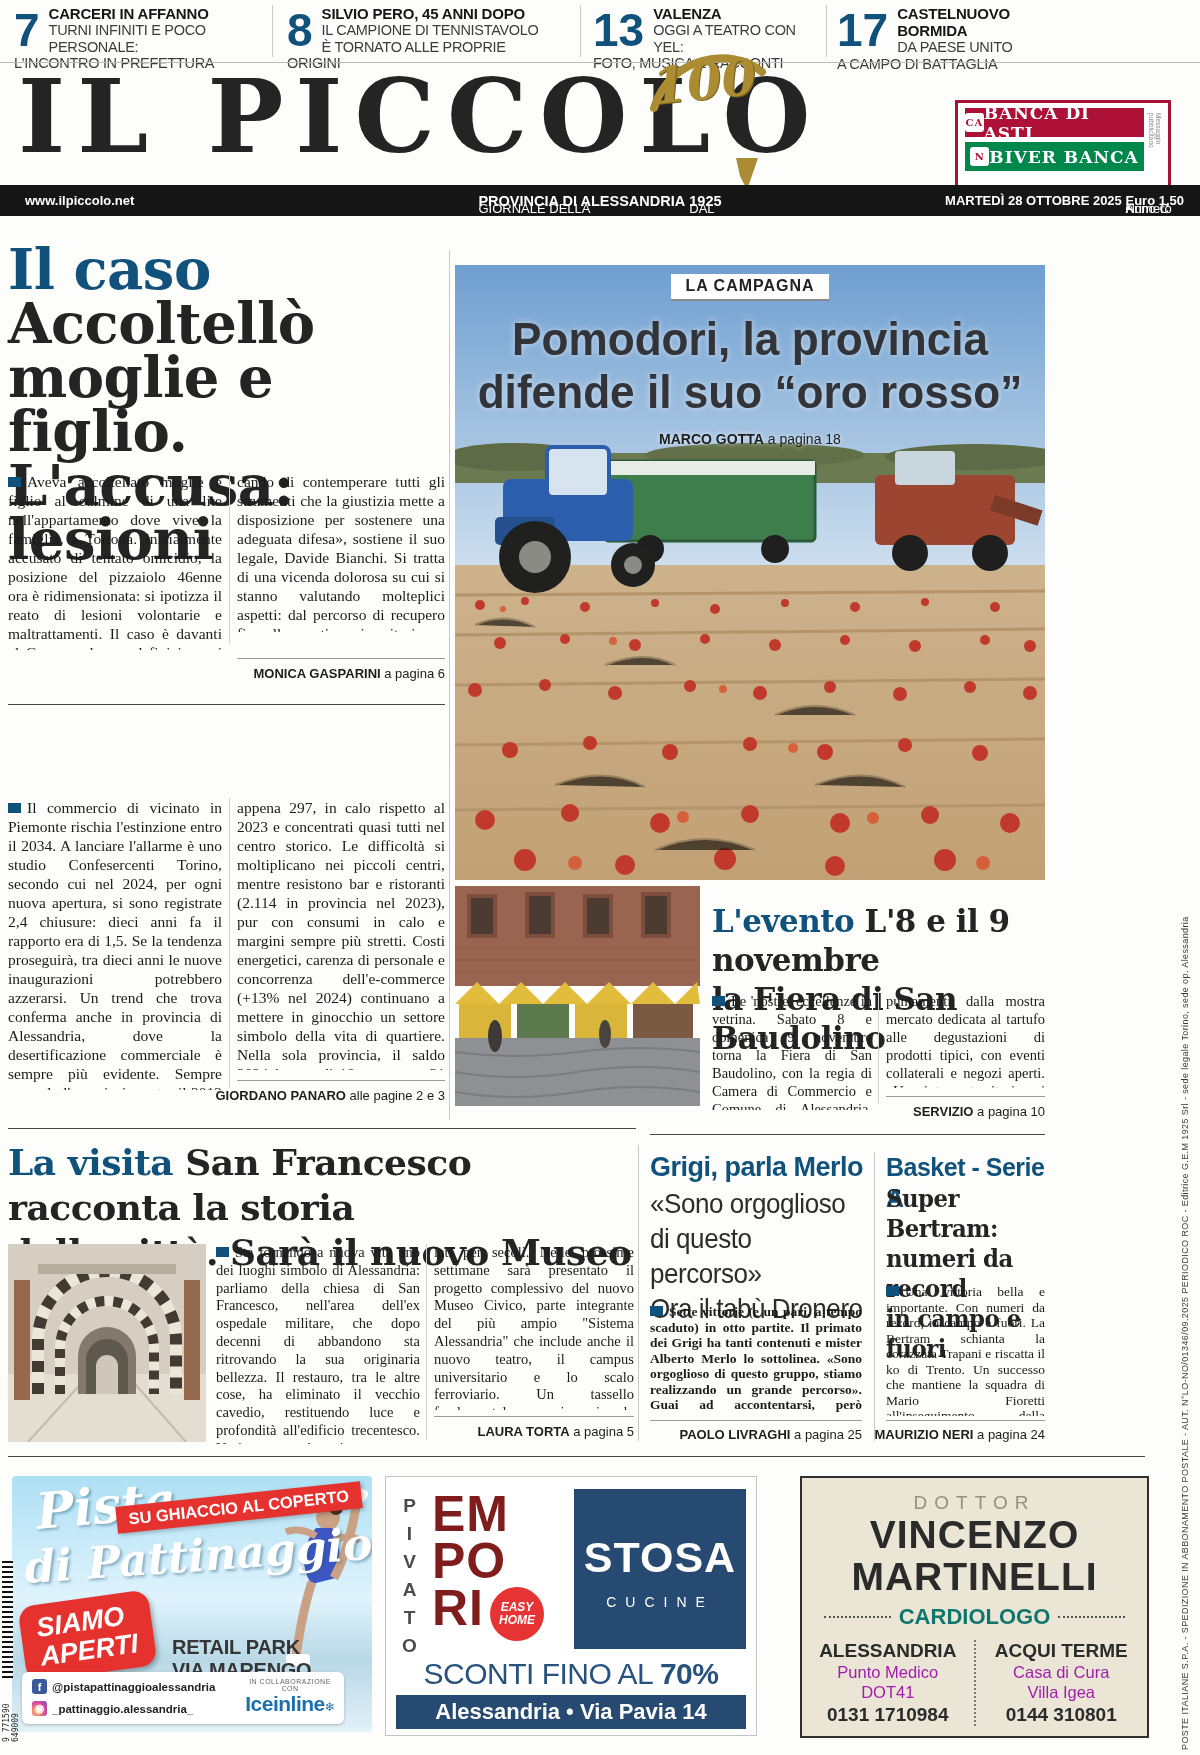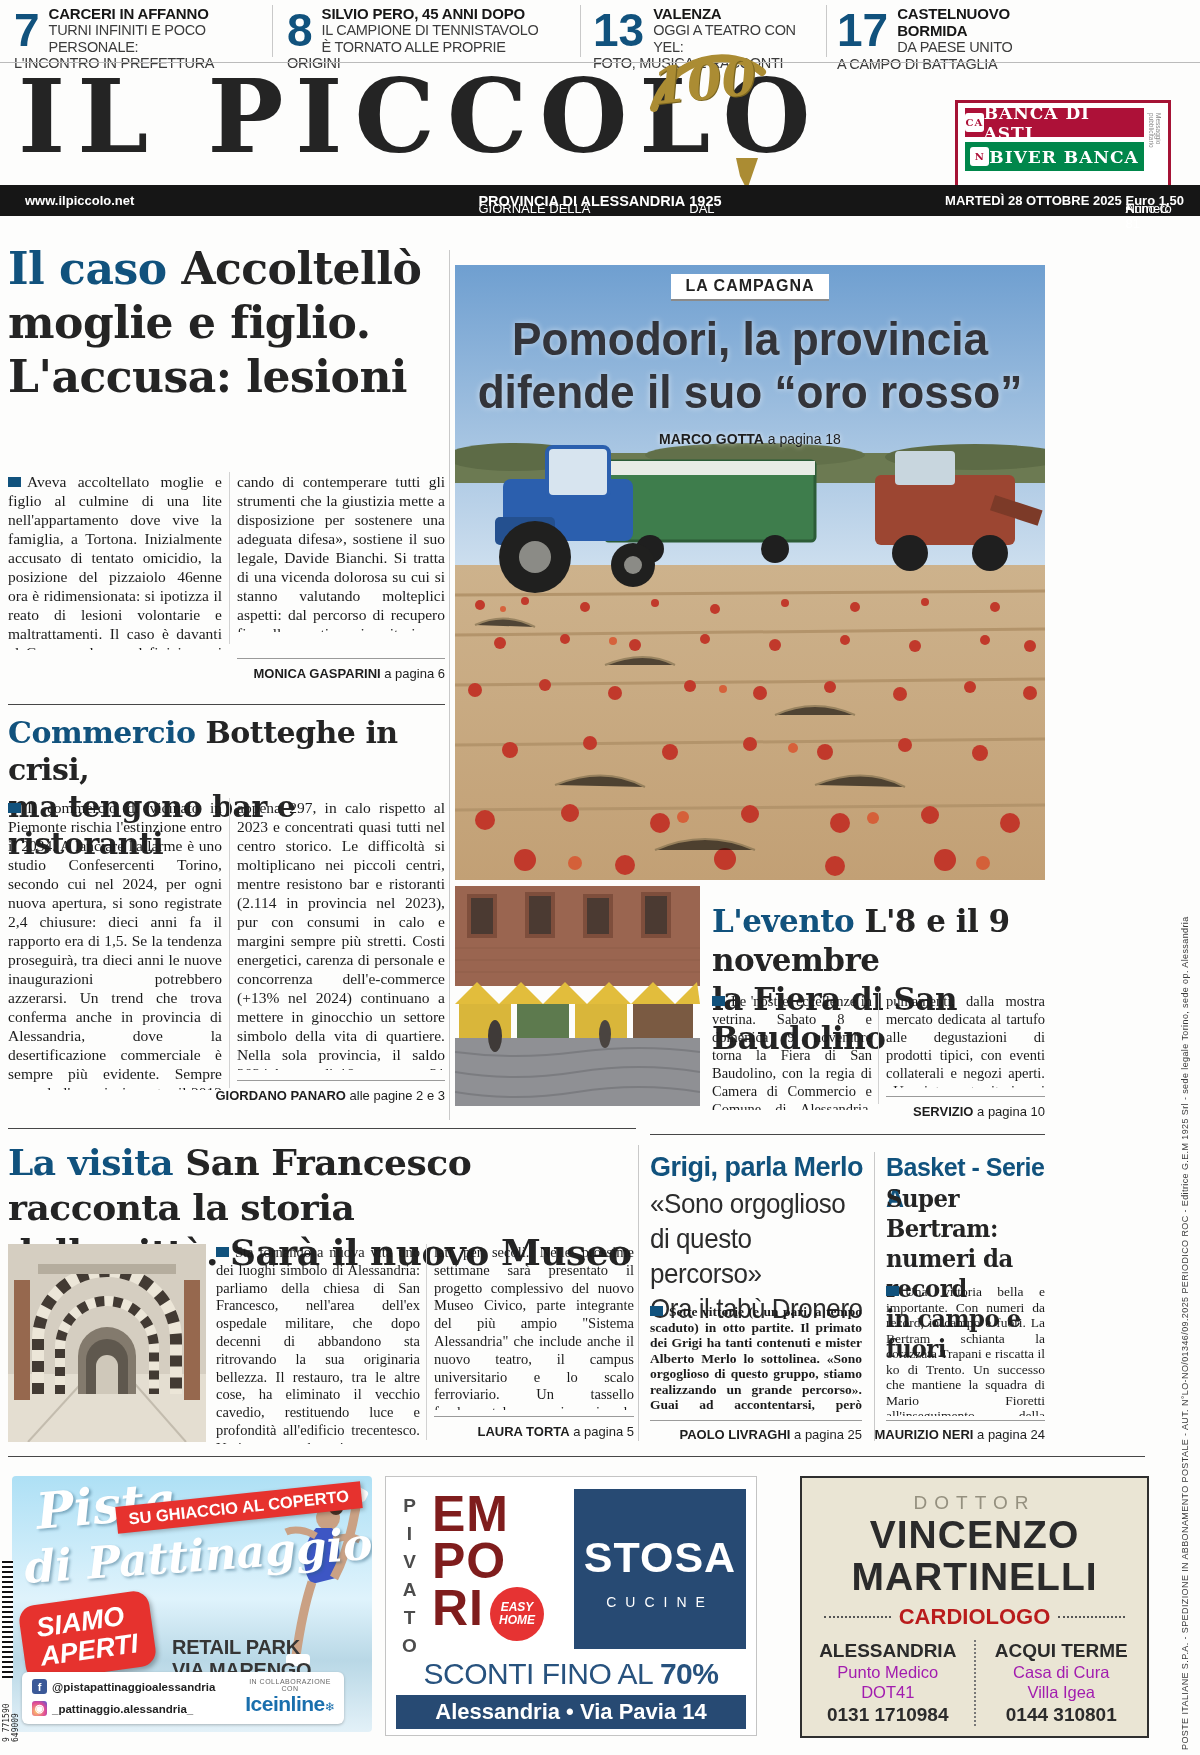--- a/index.html
+++ b/index.html
@@ -84,21 +84,21 @@
   .stosa-block{background:var(--navy);color:#fff;text-align:center;}
   .stosa{font-weight:800;font-size:43px;letter-spacing:1px;}
   .cucine{font-size:14px;letter-spacing:9px;margin-top:12px;}
   .sconti{color:#27527e;font-size:30px;letter-spacing:-0.5px;text-align:center;}
   .emp-bar{background:var(--navy);color:#fff;font-weight:800;font-size:22px;text-align:center;line-height:34px;}
   .ad-doc{left:800px;top:1476px;width:345px;height:258px;background:#eae5d4;border:2px solid #2f2f2f;text-align:center;}
   .doc-title{font-size:19px;letter-spacing:7px;color:#95907f;}
   .doc-name{font-weight:800;font-size:39px;line-height:42px;color:#2b2b2b;letter-spacing:1px;}
   .doc-role-row{display:flex;align-items:center;gap:8px;margin:6px 22px;}
   .dotline{flex:1;border-top:2px dotted #555;}
-  .doc-role{font-weight:800;font-size:22px;color:#b91c1c;}
+  .doc-role{font-weight:800;font-size:22px;color:#0f766e;}
   .doc-cols{display:flex;margin-top:10px;}
   .doc-col{flex:1;}
   .doc-col + .doc-col{border-left:2px dotted #777;}
   .doc-city{font-weight:800;font-size:19px;color:#2b2b2b;}
   .doc-line{font-size:16.5px;color:#a21caf;line-height:20px;}
   .doc-phone{font-weight:700;font-size:19px;color:#2b2b2b;margin-top:2px;}
   
   .edition{left:1180px;top:878px;height:872px;width:14px;writing-mode:vertical-rl;transform:rotate(180deg);
            font-size:9px;letter-spacing:.4px;color:#3a3a3a;}
   .barcode-bars{left:2px;top:1560px;width:11px;height:118px;
@@ -171,45 +171,40 @@
       <b>MARTEDÌ 28 OTTOBRE 2025</b>
       <span>•</span>
       <span>Numero 81</span>
       <span>•</span>
       <span>Anno C</span>
       <span>•</span>
       <b>Euro 1,50</b>
     </span>
   </div>
 
-  <div class="abs hl" style="left:8px;top:242px;width:438px;font-size:44px;line-height:54px;">
+  <div class="abs hl" style="left:8px;top:242px;width:438px;font-size:56px;line-height:54px;">
     <div><span class="kick">Il caso</span>
       <span>Accoltellò</span></div>
     <div>moglie e figlio.</div>
     <div>L'accusa: lesioni</div>
   </div>
   <div class="abs col" style="left:8px;top:472px;width:214px;height:178px;">
     <span class="sq"></span><span>Aveva accoltellato moglie e figlio al culmine di una lite nell'appartamento dove vive la famiglia, a Tortona. Inizialmente accusato di tentato omicidio, la posizione del pizzaiolo 46enne ora è ridimensionata: si ipotizza il reato di lesioni volontarie e maltrattamenti. Il caso è davanti al Gup, per la sua definizione ci vorrà ancora tempo. Udienza a febbraio. «Stiamo cer-</span>
   </div>
   <div class="abs colrule" style="left:229px;top:472px;height:172px;"></div>
   <div class="abs col" style="left:237px;top:472px;width:208px;height:160px;">
     <span>cando di contemperare tutti gli strumenti che la giustizia mette a disposizione per sostenere una adeguata difesa», sostiene il suo legale, Davide Bianchi. Si tratta di una vicenda dolorosa su cui si stanno valutando molteplici aspetti: dal percorso di recupero fino alla questione risarcitoria.</span>
   </div>
   <div class="abs byl-rule" style="left:237px;top:658px;width:208px;"></div>
   <div class="abs byl" style="left:200px;top:666px;width:245px;">
     <span class="n">MONICA GASPARINI</span>
     <span>a pagina 6</span>
   </div>
   <div class="abs hdiv" style="left:8px;top:704px;width:437px;"></div>
 
-  <div class="abs hl" style="left:8px;top:714px;width:438px;font-size:30px;line-height:37px;">
-    <div><span class="kick">Commercio</span>
-      <span>Botteghe in crisi,</span></div>
-    <div>ma tengono bar e ristoranti</div>
-  </div>
   <div class="abs col" style="left:8px;top:798px;width:214px;height:292px;">
     <span class="sq"></span><span>Il commercio di vicinato in Piemonte rischia l'estinzione entro il 2034. A lanciare l'allarme è uno studio Confesercenti Torino, secondo cui nel 2024, per ogni nuova apertura, si sono registrate 2,4 chiusure: dieci anni fa il rapporto era di 1,5. Se la tendenza proseguirà, tra dieci anni le nuove inaugurazioni potrebbero azzerarsi. Un trend che trova conferma anche in provincia di Alessandria, dove la desertificazione commerciale è sempre più evidente. Sempre secondo l'associazione, tra il 2012 e il 2024 il territorio ha perso il 31,1% dei negozi al dettaglio, pari a circa uno su tre: è il quinto peggior dato in Italia. Ovada, ad esempio, ne conta oggi</span>
   </div>
   <div class="abs colrule" style="left:229px;top:798px;height:290px;"></div>
   <div class="abs col" style="left:237px;top:798px;width:208px;height:272px;">
     <span>appena 297, in calo rispetto al 2023 e concentrati quasi tutti nel centro storico. Le difficoltà si moltiplicano nei piccoli centri, mentre resistono bar e ristoranti (2.114 in provincia nel 2023), pur con consumi in calo e margini sempre più stretti. Costi energetici, carenza di personale e concorrenza dell'e-commerce (+13% nel 2024) continuano a mettere in ginocchio un settore simbolo della vita di quartiere. Nella sola provincia, il saldo 2024 è stato di 18 aperture e 31 chiusure, un dato che fotografa il lento ma inesorabile svuotamento delle vie commerciali tradizionali.</span>
   </div>
   <div class="abs byl-rule" style="left:237px;top:1080px;width:208px;"></div>
   <div class="abs byl" style="left:200px;top:1088px;width:245px;">
     <span class="n">GIORDANO PANARO</span>

